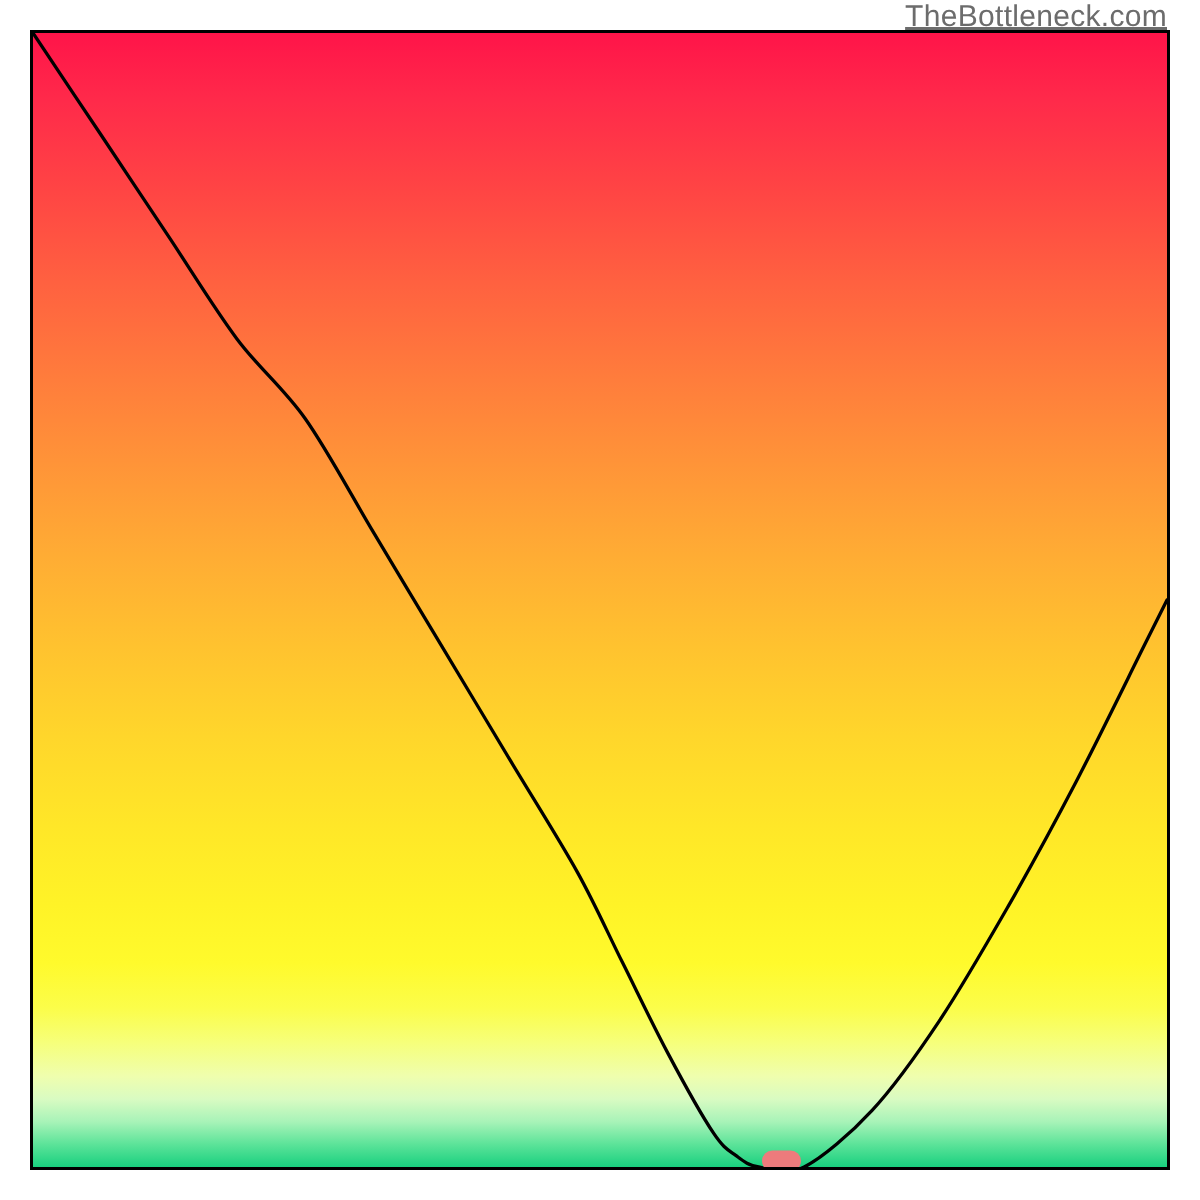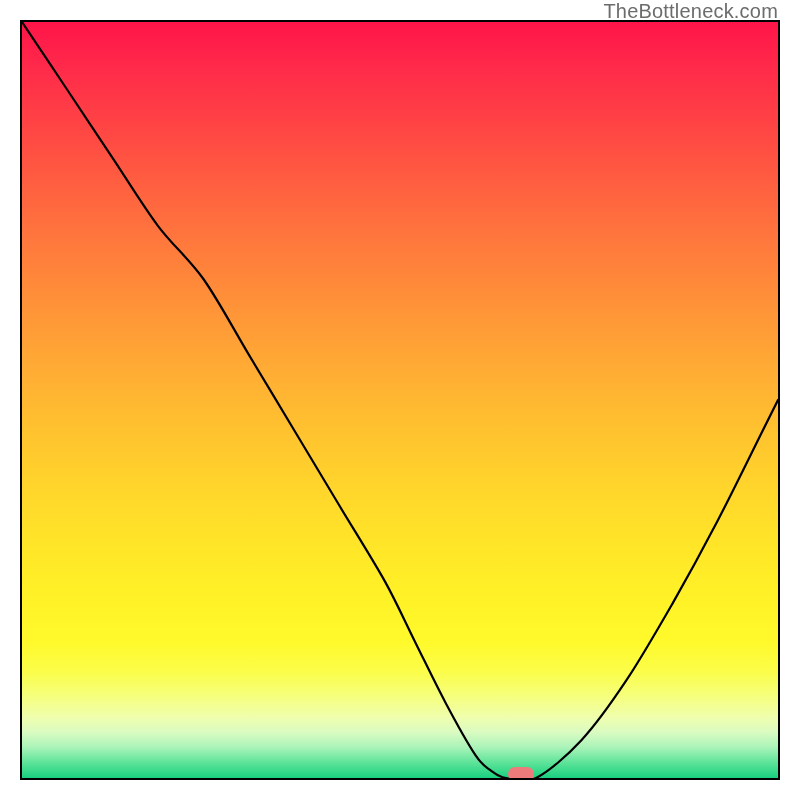--- a/index.html
+++ b/index.html
@@ -65,20 +65,21 @@
     background: #ed7b7c;
     transform: translate(-50%, -50%);
   }
   .watermark {
     position: absolute;
     top: 0px;
     right: 22px;
     font-size: 20px;
     color: #6c6c6c;
     letter-spacing: 0.2px;
+    text-decoration: underline;
   }
 </style>
 </head>
 <body>
 
 <div class="chart-container">
   <div class="watermark">TheBottleneck.com</div>
 
   <div class="plot-area">
     <div class="gradient-bg"></div>

